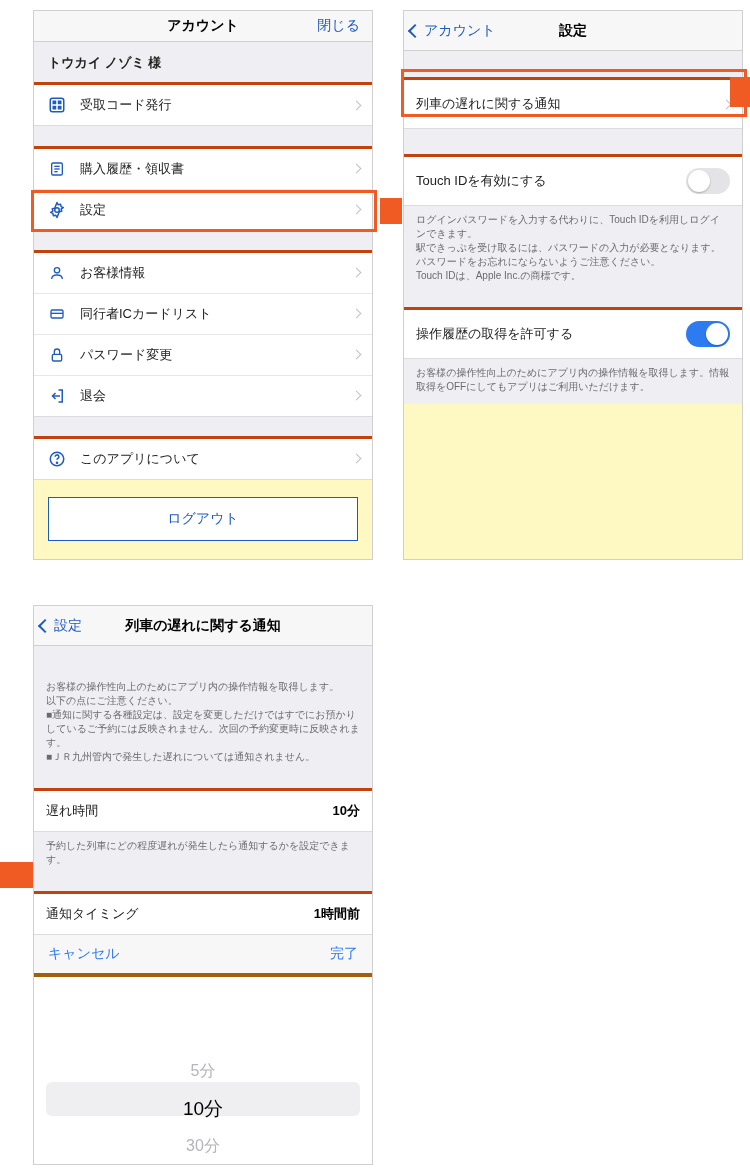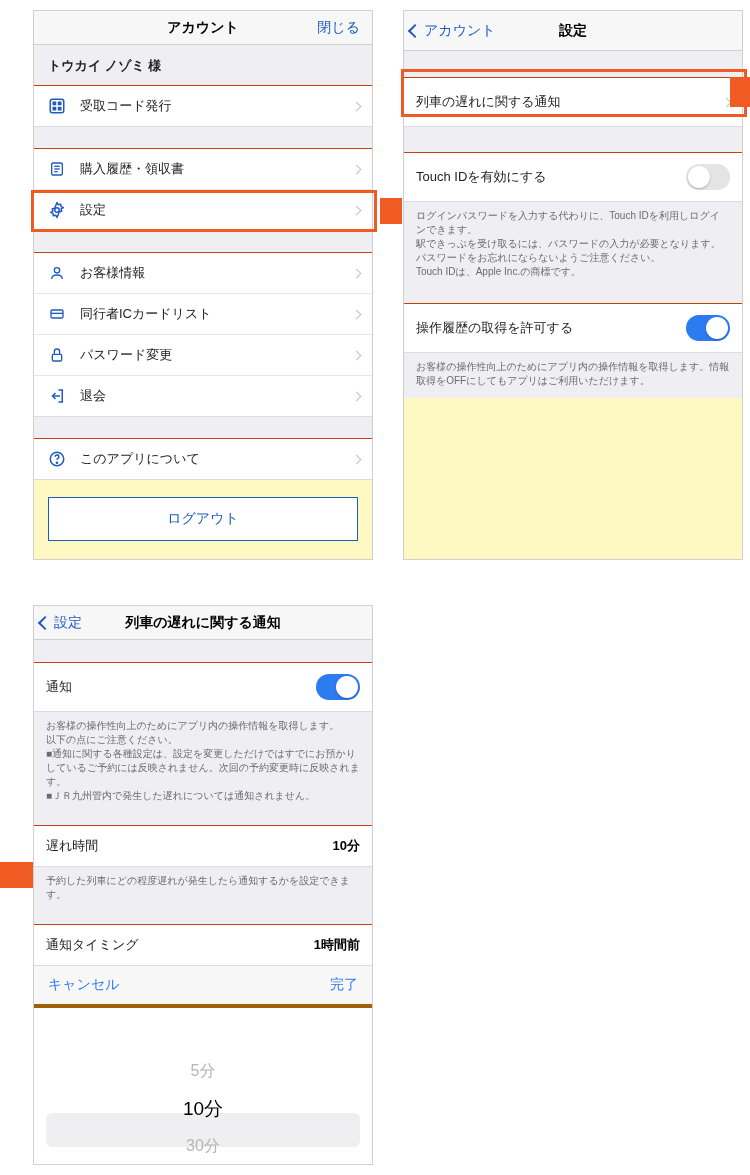--- a/index.html
+++ b/index.html
@@ -62,21 +62,21 @@
   .section-header {
     padding: 12px 14px 10px;
     font-size: 13px;
     font-weight: 600;
     color: #222;
     background: #efeff3;
   }
 
   .row {
     background: #fff;
-    border-top: 1px solid #c2410c;
+    border-top: 3px solid #c2410c;
     border-bottom: 1px solid #dcdce0;
     margin-bottom: -1px;
     display: flex;
     align-items: center;
     padding: 11px 12px;
     font-size: 13px;
     color: #222;
     position: relative;
   }
   .row + .row { border-top: 1px solid #e7e7ea; }
@@ -344,26 +344,20 @@
   <div class="navbar">
     <div class="nav-left">
       <span class="back-chevron"></span>
       <span>設定</span>
     </div>
     <div class="nav-title">列車の遅れに関する通知</div>
   </div>
 
   <div class="group-gap"></div>
 
-  <div class="row">
-    <span class="label">通知</span>
-    <div class="toggle on">
-        <div class="knob"></div>
-      </div>
-  </div>
   <div class="help-text" style="white-space:pre-line">お客様の操作性向上のためにアプリ内の操作情報を取得します。
 以下の点にご注意ください。
 ■通知に関する各種設定は、設定を変更しただけではすでにお預かりしているご予約には反映されません。次回の予約変更時に反映されます。
 ■ＪＲ九州管内で発生した遅れについては通知されません。</div>
 
   <div class="small-gap"></div>
 
   <div class="row">
     <span class="label">遅れ時間</span>
     <span class="value">10分</span>

